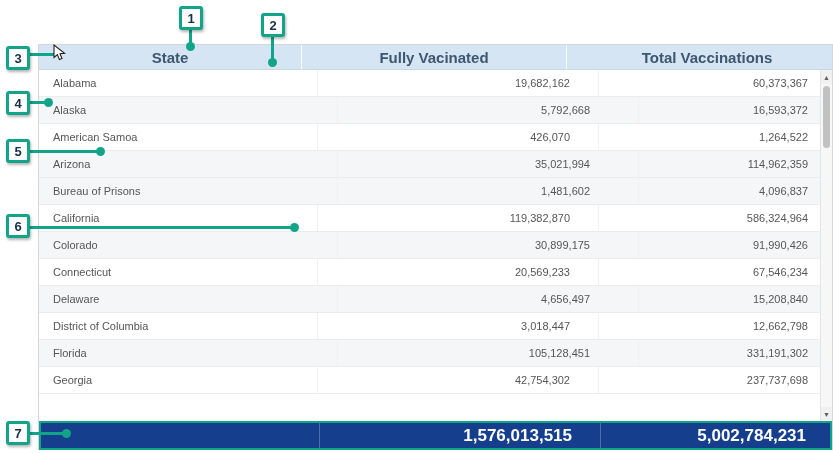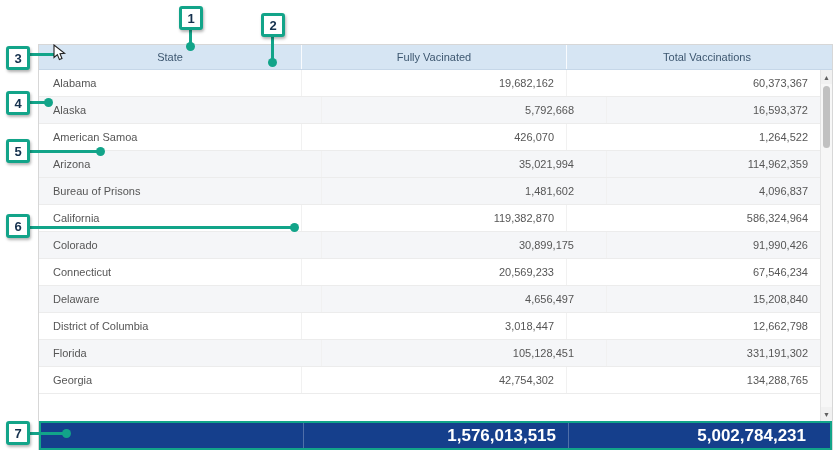--- a/index.html
+++ b/index.html
@@ -2,32 +2,32 @@
 <html style="--accent-teal: #12a489; --header-bg: #d6e5f3; --total-bg: #153f8c;"><head>
 <meta charset="utf-8">
 <style>
   * { margin:0; padding:0; box-sizing:border-box; }
   html,body { background:#ffffff; font-family:"Liberation Sans", sans-serif; }
   .stage { position:relative; width:833px; height:453px; background:#fff; overflow:hidden; }
 
   
   .table-wrap { position:absolute; left:38px; top:44px; width:795px; border:1px solid #d7d7d7; border-bottom:none; background:#fff; }
   .thead { display:flex; height:25px; background:var(--header-bg,#d6e5f3); border-bottom:1px solid #c6d7e8; }
-  .th { display:flex; align-items:center; justify-content:center; font-size:11px; font-weight:400; color:#3d5770; }
+  .th { display:flex; align-items:center; justify-content:center; font-size:15px; font-weight:700; color:#3d5770; }
   .th + .th { border-left:1px solid rgba(255,255,255,.85); }
   .col-state { width:262px; }
   .col-fully { width:265px; }
   .col-total { flex:1;padding-left:15px; }
 
   .tbody { height:351px; overflow:hidden; }
   .row { display:flex; height:27px; background:#ffffff; border-bottom:1px solid #ececec; }
   .row.alt { background:#f5f6f8;gap:20px; }
   .cell { display:flex; align-items:center; font-size:11px; color:#565656;text-align:right; }
   .cell.state { width:262px; padding-left:14px; }
-  .cell.num { width:265px; justify-content:flex-end; padding-right:12px; border-left:1px solid #f1f1f1; }
+  .cell.num { width:265px; justify-content:flex-end; padding-right:12px; border-left:1px solid #f1f1f1;margin-left:16px; }
   .cell.num2 { flex:1; width:auto; padding-right:24px; }
 
   .total-row { display:flex; height:29px; background:var(--total-bg,#153f8c); border:2px solid var(--accent-teal,#12a489); align-items:stretch; }
   .total-row .cell { color:#ffffff; font-weight:700; font-size:17px; border-left:none; }
   .total-row .cell.num { border-left:1px solid rgba(255,255,255,.25); }
 
   
   .vscroll { position:absolute; top:25px; right:0; width:12px; height:351px; background:#f7f7f7; border-left:1px solid #e4e4e4; }
   .sb-btn { position:absolute; left:0; width:11px; height:14px; display:flex; align-items:center; justify-content:center; font-size:7px; color:#606060; background:#f1f1f1; cursor:pointer; }
   .sb-btn.up { top:0; }
@@ -132,21 +132,21 @@
           <div class="cell num num2">12,662,798</div>
         </div>
         <div class="row alt">
           <div class="cell state">Florida</div>
           <div class="cell num">105,128,451</div>
           <div class="cell num num2">331,191,302</div>
         </div>
         <div class="row">
           <div class="cell state">Georgia</div>
           <div class="cell num">42,754,302</div>
-          <div class="cell num num2">134,288,765</div>
+          <div class="cell num num2">237,737,698</div>
         </div>
       </div>
 
     <div class="total-row">
       <div class="cell state"></div>
       <div class="cell num">1,576,013,515</div>
       <div class="cell num num2">5,002,784,231</div>
     </div>
 
     <div class="vscroll">

